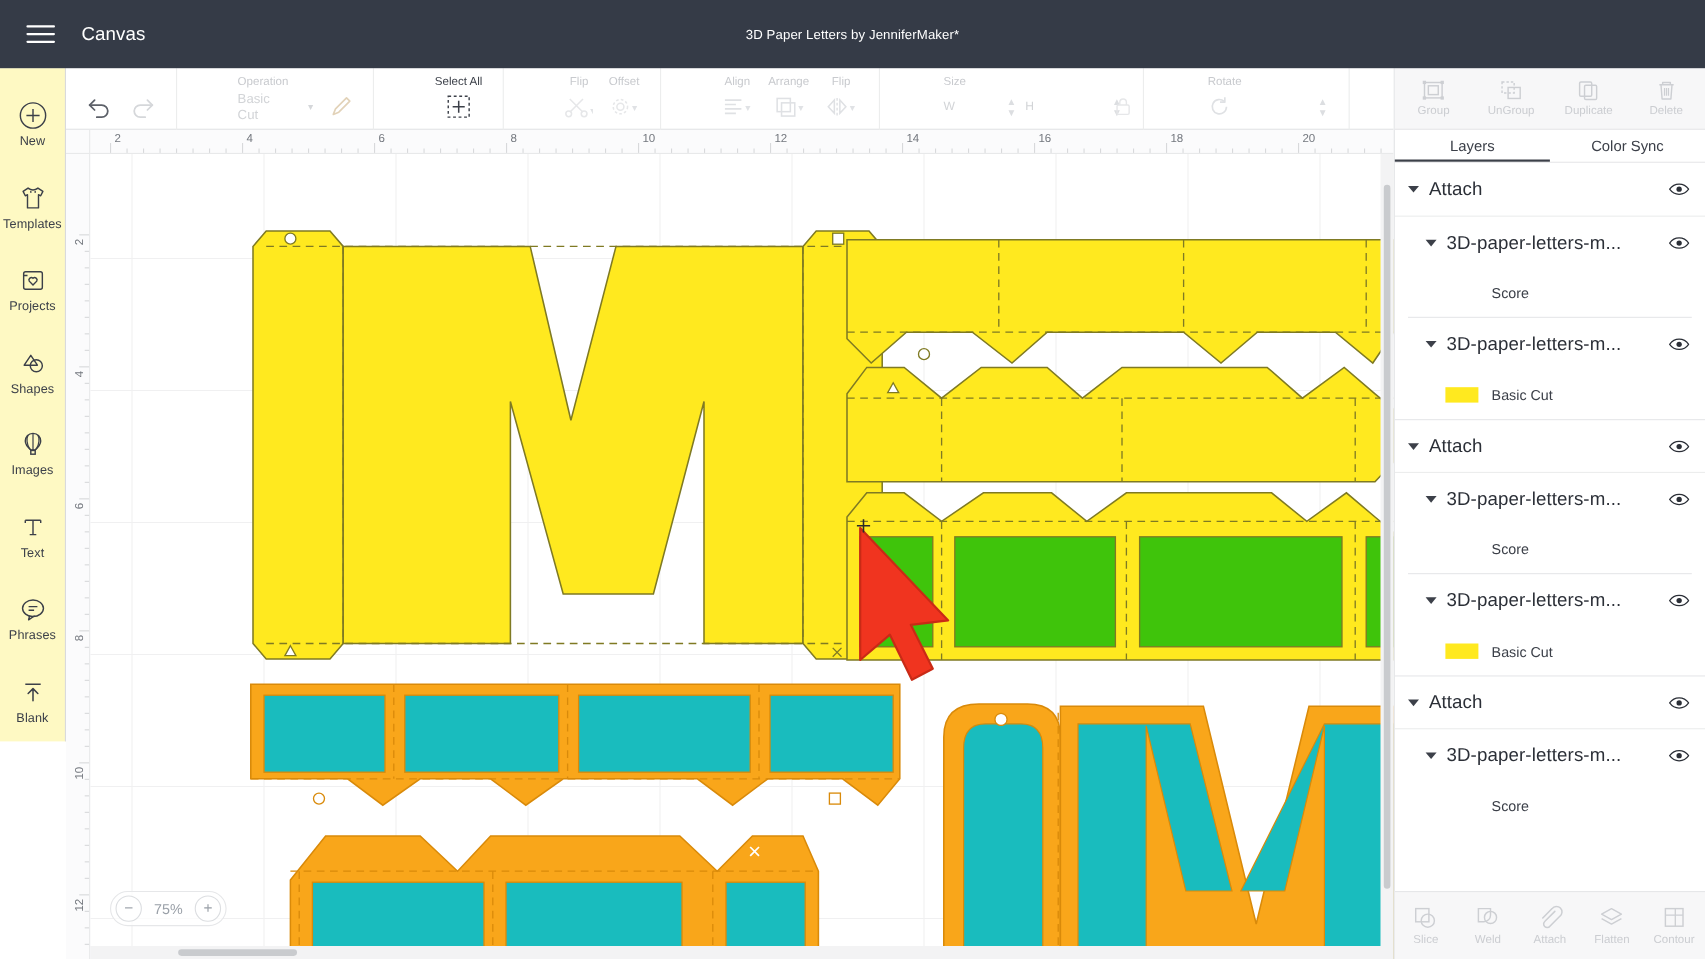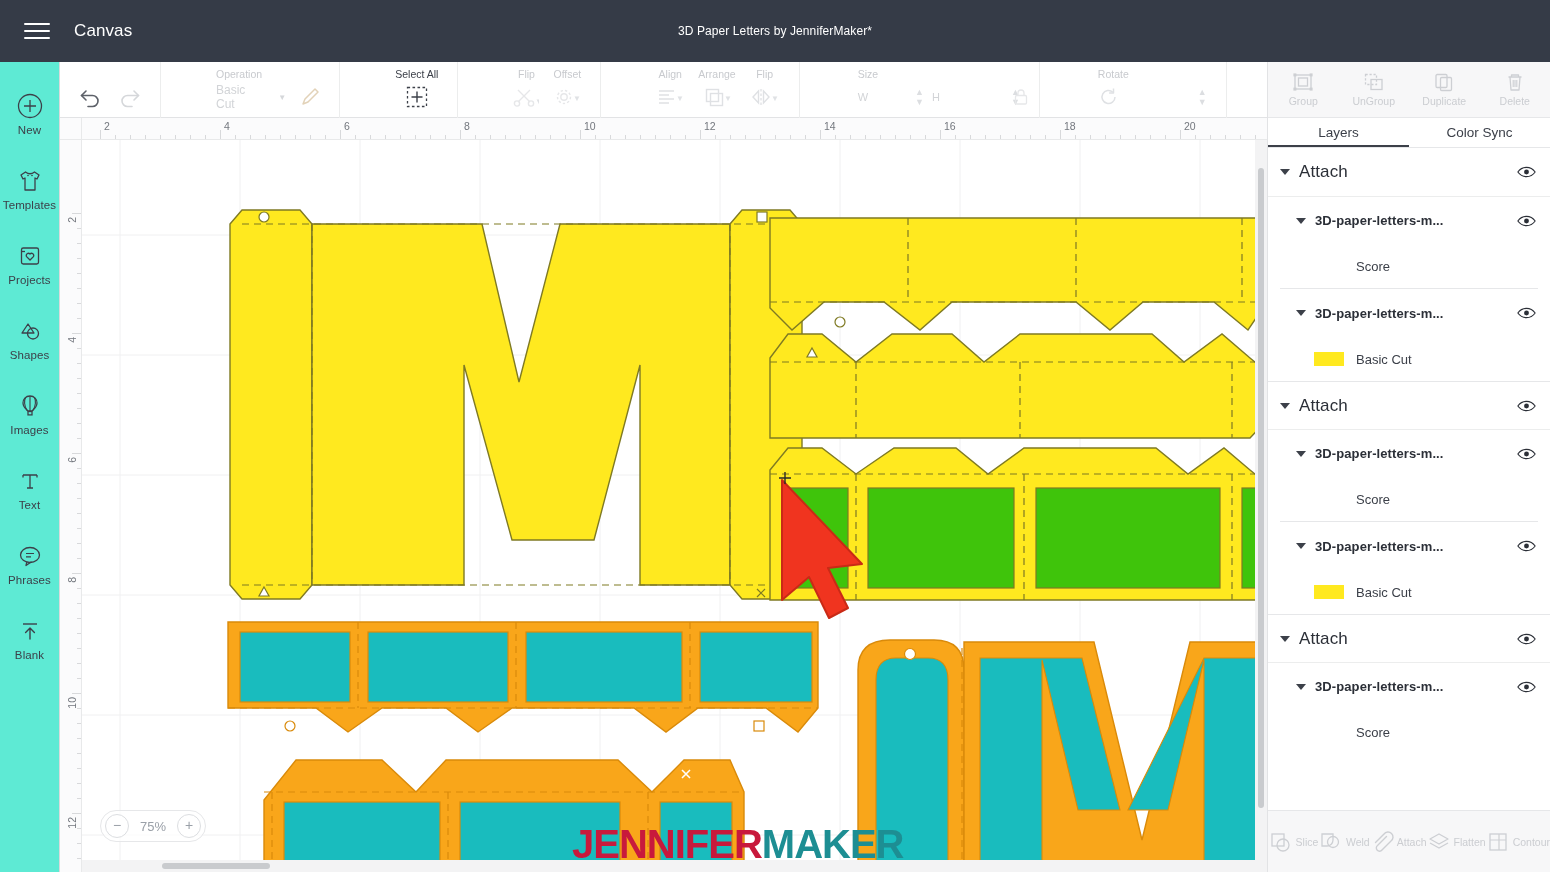--- a/index.html
+++ b/index.html
@@ -58,22 +58,22 @@
     background: #15b977; color: #fff; border: none;
     border-radius: 22px; height: 36px; width: 152px;
     font-size: 15px; font-weight: bold; cursor: pointer;
     font-family: "Liberation Sans", sans-serif;
     margin-left: 8px;
   }
 
   
   #sidebar {
     position: absolute; top: 62px; left: 0;
-    width: 60px; height: 810px;
-    background: #5eead4;
+    width: 60px; height: 612px;
+    background: #fef9c3;
     border-right: 1px solid #d9dadc;
     display: flex; flex-direction: column;
     align-items: center; padding-top: 14px;
     z-index: 40;
   }
   .side-item {
     width: 60px; height: 75px;
     display: flex; flex-direction: column;
     align-items: center; justify-content: center;
     cursor: pointer; gap: 4px;
@@ -229,42 +229,42 @@
   }
   .lrow.attach { padding-left: 12px; }
   .lrow.item { padding-left: 28px; border-top: 1px solid #eceded; }
   .lrow.leaf { padding-left: 46px; height: 44px; }
   .ltri {
     width: 0; height: 0; margin-right: 9px;
     border-left: 5px solid transparent; border-right: 5px solid transparent;
     border-top: 6px solid #3c4049; cursor: pointer;
   }
   .lname { font-size: 17px; color: #2b2f37; flex: 1; letter-spacing: .1px; }
-  .lname.item { font-size: 13px; font-weight: bold; }
+  .lname.item { font-size: 17px; }
   .leafname { font-size: 13px; color: #3c4049; }
   .eye { width: 19px; height: 14px; cursor: pointer; }
   .swatch {
     width: 30px; height: 14px; margin-right: 12px; flex: none;
   }
   .divider { height: 1px; background: #e6e7e9; margin: 0 12px; }
   #blankcanvas {
     display: flex; align-items: center; padding: 12px 12px 14px 12px;
     border-top: 1px solid #e6e7e9;
   }
   #bc-swatch {
     width: 62px; height: 42px; background: #fff;
     border: 1px solid #53575e; margin-right: 14px;
   }
   #bc-label { font-size: 13px; color: #3c4049; }
   #panel-bottom {
     display: flex; height: 62px; background: #f7f7f8;
     border-top: 1px solid #e6e7e9;
   }
   .pbtn {
-    flex: 1; display: flex; flex-direction: row;
+    flex: 1; display: flex; flex-direction: column;
     align-items: center; justify-content: center; gap: 3px; cursor: pointer;
   }
   .pbtn-lbl { font-size: 10.5px; color: #cbcdd1; }
 </style>
 </head>
 <body>
 
 <div id="topbar">
   <div id="hamburger">
     <span></span>
@@ -641,23 +641,20 @@
         <circle cx="828" cy="514" r="5.5" fill="#fff" stroke="#d98a0a" stroke-width="1.2"></circle>
         <line x1="880" y1="508" x2="880" y2="732" stroke="#d98a0a" stroke-width="1.2" stroke-dasharray="7 5"></line>
       </g>
 
       <g>
         <path d="M700 340 L700 460 L727 437 L747 478 L766 468 L746 428 L780 424 Z" fill="#f0341f" stroke="#c92a16" stroke-width="2" stroke-linejoin="round"></path>
         <path d="M697 338 h12 M703 332 v12" stroke="#2a2a2a" stroke-width="1.4"></path>
       </g>
     </svg>
 
-    <div id="watermark">
-      <span id="wm-a">JENNIFER</span><span id="wm-b">MAKER</span>
-    </div>
   </div>
 
   <div id="ruler-h">
       <div class="rh-tick" style="left: 40px; height: 9px;"></div>
       <div class="rh-num" style="left: 44px;">2</div>
       <div class="rh-tick" style="left: 55px; height: 4px;"></div>
       <div class="rh-tick" style="left: 70px; height: 4px;"></div>
       <div class="rh-tick" style="left: 85px; height: 4px;"></div>
       <div class="rh-tick" style="left: 100px; height: 4px;"></div>
       <div class="rh-tick" style="left: 115px; height: 4px;"></div>

